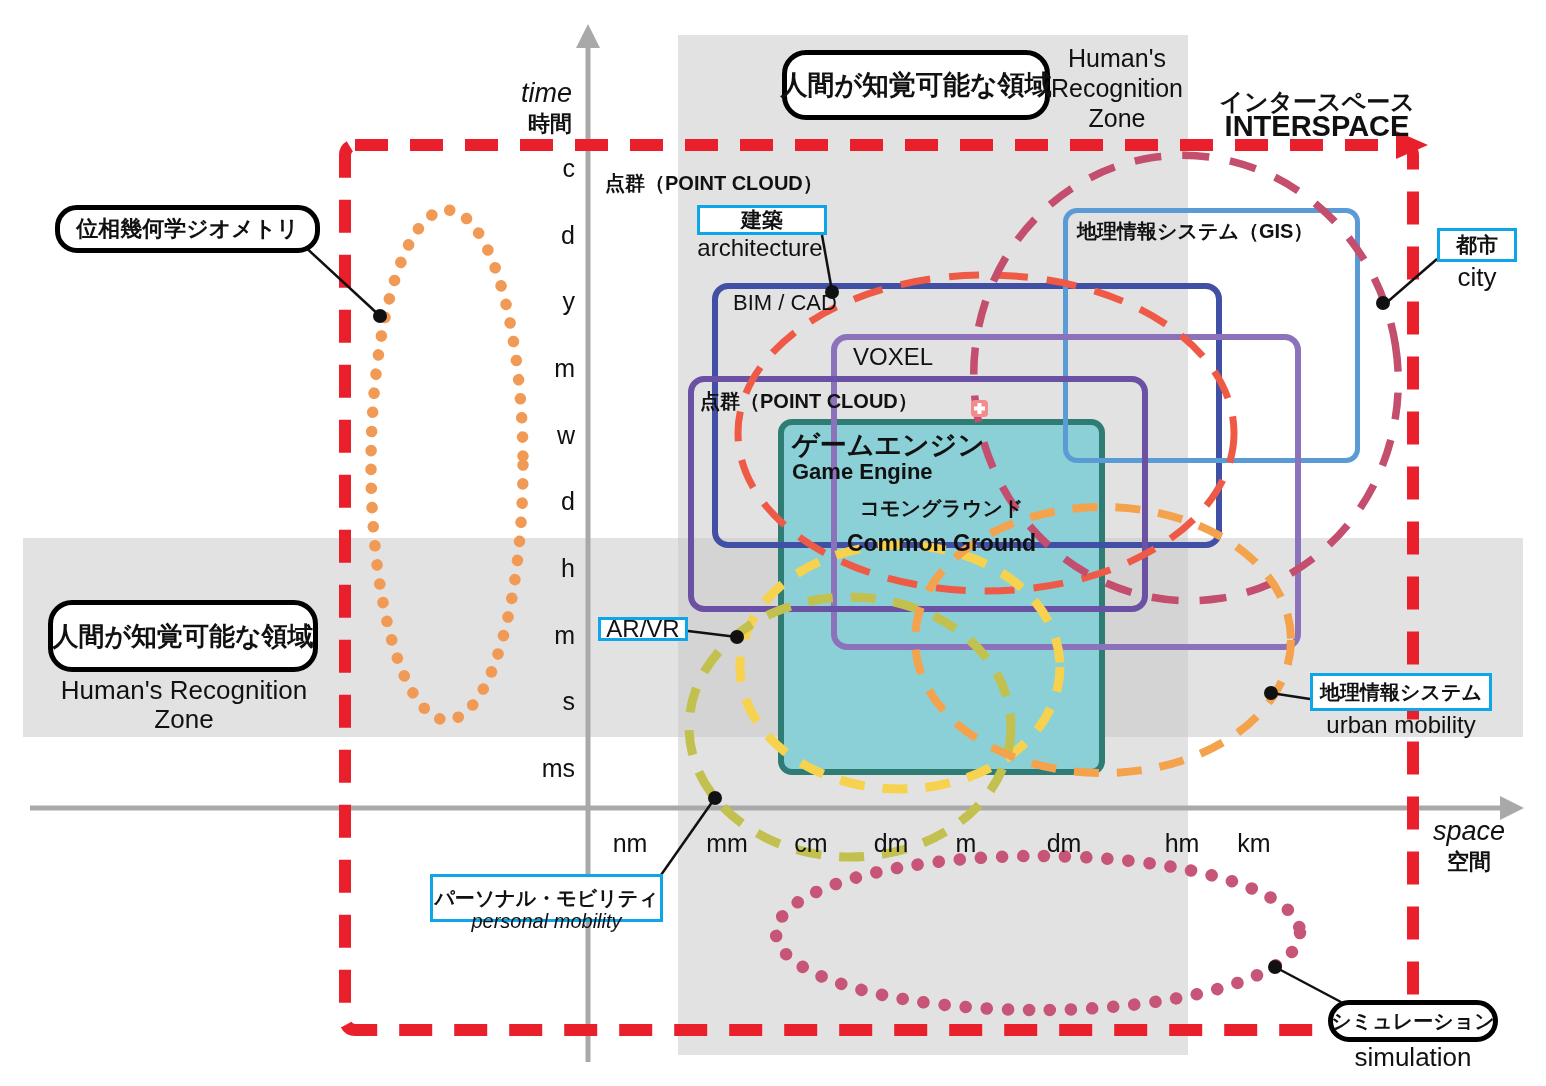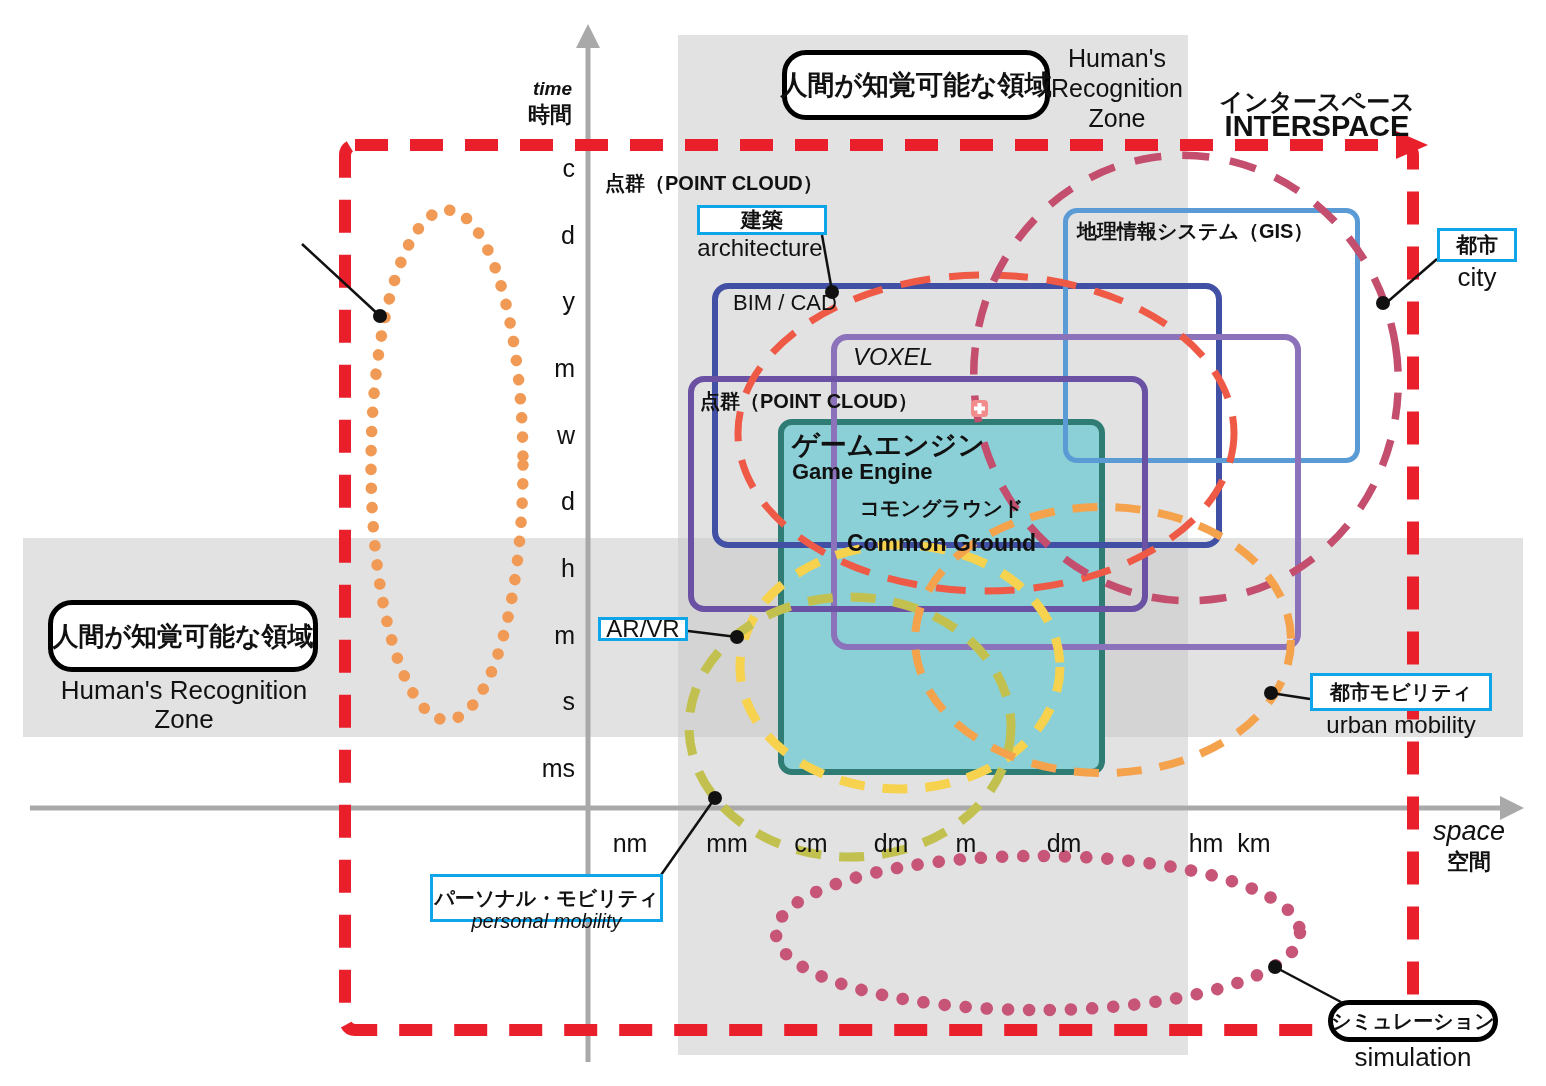--- a/index.html
+++ b/index.html
@@ -85,21 +85,21 @@
       <circle cx="832" cy="292" r="7"></circle>
       <circle cx="1383" cy="303" r="7"></circle>
       <circle cx="737" cy="637" r="7"></circle>
       <circle cx="1271" cy="693" r="7"></circle>
       <circle cx="715" cy="798" r="7"></circle>
       <circle cx="1275" cy="967" r="7"></circle>
     </g>
   </svg>
 
   <div class="txt rt" style="left:400px;top:78px;width:172px;">
-    <div class="it" style="font-size:19px;font-weight:bold;">time</div>
+    <div class="it" style="font-size:27px;">time</div>
     <div class="b" style="font-size:22px;">時間</div>
   </div>
   <div class="txt ctr" style="left:1424px;top:816px;width:90px;white-space:normal;">
     <div class="it" style="font-size:27px;">space</div>
     <div class="b" style="font-size:22px;">空間</div>
   </div>
 
   <span class="time-tick" style="top:152px">c</span>
   <span class="time-tick" style="top:219px">d</span>
   <span class="time-tick" style="top:285px">y</span>
@@ -110,57 +110,58 @@
   <span class="time-tick" style="top:619px">m</span>
   <span class="time-tick" style="top:685px">s</span>
   <span class="time-tick" style="top:752px">ms</span>
 
   <span class="space-tick" style="left:590px">nm</span>
   <span class="space-tick" style="left:687px">mm</span>
   <span class="space-tick" style="left:771px">cm</span>
   <span class="space-tick" style="left:851px">dm</span>
   <span class="space-tick" style="left:926px">m</span>
   <span class="space-tick" style="left:1024px">dm</span>
-  <span class="space-tick" style="left:1166px">hm</span>
+  <span class="space-tick" style="left:1142px">hm</span>
   <span class="space-tick" style="left:1214px">km</span>
 
   <div class="txt ctr b" style="left:1187px;top:86px;width:260px;font-size:24px;">インタースペース</div>
   <div class="txt ctr b" style="left:1187px;top:110px;width:260px;font-size:29px;">INTERSPACE</div>
 
   <div class="rdbox" style="left:782px;top:50px;width:268px;height:70px;font-size:27px;">人間が知覚可能な領域</div>
   <div class="txt ctr" style="left:1037px;top:44px;width:160px;font-size:25px;">Human's</div>
   <div class="txt ctr" style="left:1037px;top:74px;width:160px;font-size:25px;">Recognition</div>
   <div class="txt ctr" style="left:1037px;top:104px;width:160px;font-size:25px;">Zone</div>
 
   <div class="rdbox" style="left:48px;top:600px;width:270px;height:72px;font-size:26px;">人間が知覚可能な領域</div>
   <div class="txt ctr" style="left:44px;top:675px;width:280px;font-size:26px;">Human's Recognition</div>
   <div class="txt ctr" style="left:44px;top:704px;width:280px;font-size:26px;">Zone</div>
 
   <div class="txt" style="left:605px;top:170px;font-size:20px;font-weight:600;">点群（POINT CLOUD）</div>
 
   <div class="txt" style="left:733px;top:290px;font-size:22px;">BIM / CAD</div>
   <div class="txt" style="left:1077px;top:218px;font-size:20px;font-weight:600;">地理情報システム（GIS）</div>
-  <div class="txt" style="left:853px;top:343px;font-size:24px;font-style:italic;">VOXEL</div>
+  <div class="txt" style="left:853px;top:343px;font-size:24px;">VOXEL</div>
   <div class="txt" style="left:700px;top:388px;font-size:20px;font-weight:600;">点群（POINT CLOUD）</div>
 
   <div class="txt b" style="left:792px;top:427px;font-size:27px;">ゲームエンジン</div>
   <div class="txt b" style="left:792px;top:459px;font-size:22px;">Game Engine</div>
   <div class="txt ctr b" style="left:778px;top:495px;width:327px;font-size:20px;">コモングラウンド</div>
   <div class="txt ctr b" style="left:778px;top:530px;width:327px;font-size:23px;">Common Ground</div>
 
+  <div class="rdbox" style="left:55px;top:205px;width:265px;height:48px;font-size:22px;border-radius:22px;">位相幾何学ジオメトリ</div>
 
   <div class="sqbox" style="left:697px;top:205px;width:130px;height:30px;font-size:21px;">建築</div>
   <div class="txt ctr" style="left:680px;top:234px;width:160px;font-size:24px;">architecture</div>
 
   <div class="sqbox" style="left:1437px;top:228px;width:80px;height:34px;font-size:21px;">都市</div>
   <div class="txt ctr" style="left:1437px;top:262px;width:80px;font-size:26px;">city</div>
 
   <div class="sqbox" style="left:598px;top:617px;width:90px;height:24px;font-size:24px;font-weight:normal;">AR/VR</div>
 
-  <div class="sqbox" style="left:1310px;top:673px;width:182px;height:38px;font-size:20px;">都市モビリティ</div>
+  <div class="sqbox" style="left:1310px;top:673px;width:182px;height:38px;font-size:20px;">地理情報システム</div>
   <div class="txt ctr" style="left:1310px;top:711px;width:182px;font-size:24px;">urban mobility</div>
 
   <div class="sqbox" style="left:430px;top:874px;width:233px;height:48px;font-size:20px;">パーソナル・モビリティ</div>
   <div class="txt ctr" style="left:430px;top:910px;width:233px;font-size:20px;font-style:italic;">personal mobility</div>
 
   <div class="rdbox" style="left:1328px;top:1000px;width:170px;height:42px;font-size:20px;border-radius:21px;">シミュレーション</div>
   <div class="txt ctr" style="left:1328px;top:1042px;width:170px;font-size:26px;">simulation</div>
 
 </div>
 

